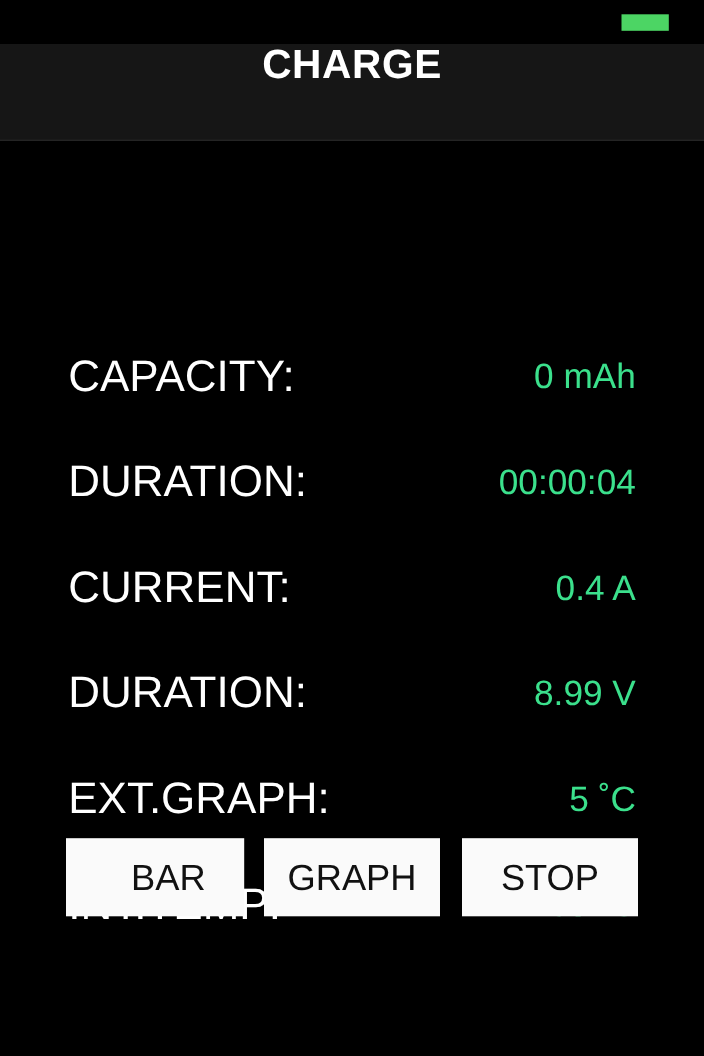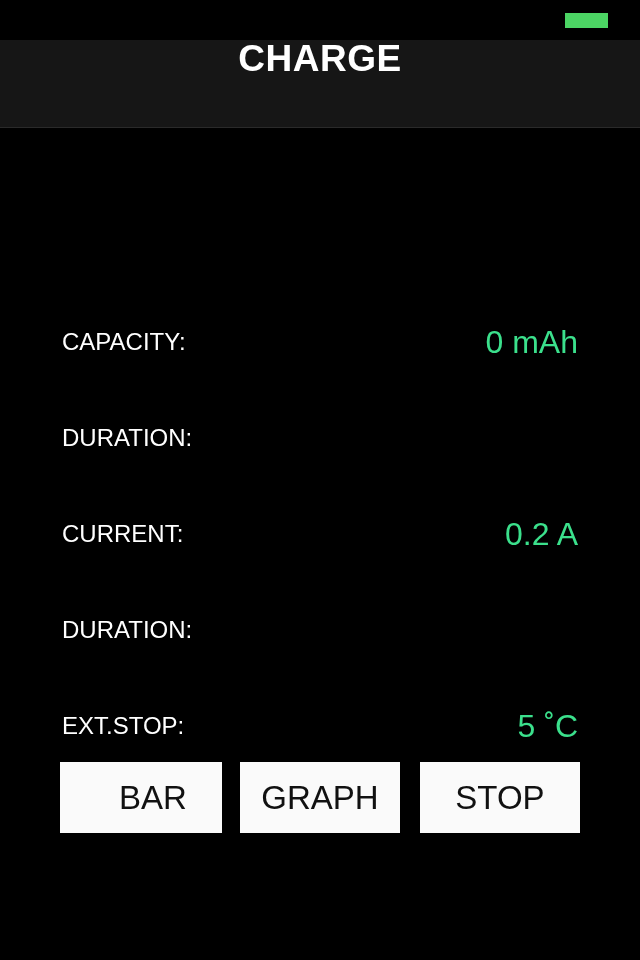--- a/index.html
+++ b/index.html
@@ -80,21 +80,21 @@
   }
   .readout-row.r0 { top: 191px; }
   .readout-row.r1 { top: 287px; }
   .readout-row.r2 { top: 383px; }
   .readout-row.r3 { top: 479px; }
   .readout-row.r4 { top: 575px; }
   .readout-row.r5 { top: 671px; }
 
   .readout-label {
     color: #ffffff;
-    font-size: 24px;
+    font-size: 40px;
     font-weight: normal;
     line-height: 44px;
     white-space: nowrap;
   }
   .readout-value {
     color: #3BE08C;
     font-size: 32px;
     font-weight: normal;
     line-height: 44px;
     white-space: nowrap;
@@ -144,33 +144,35 @@
 
   <div class="readouts">
 
     <div class="readout-row r0">
       <span class="readout-label">CAPACITY:</span>
       <span class="readout-value">0 mAh</span>
     </div>
 
     <div class="readout-row r1">
       <span class="readout-label">DURATION:</span>
+      <span class="readout-value">00:00:04</span>
     </div>
 
     <div class="readout-row r2">
       <span class="readout-label">CURRENT:</span>
-      <span class="readout-value">0.2 A</span>
+      <span class="readout-value">0.4 A</span>
     </div>
 
     <div class="readout-row r3">
       <span class="readout-label">DURATION:</span>
+      <span class="readout-value">8.99 V</span>
     </div>
 
     <div class="readout-row r4">
-      <span class="readout-label">EXT.STOP:</span>
+      <span class="readout-label">EXT.GRAPH:</span>
       <span class="readout-value">5 ˚C</span>
     </div>
 
     <div class="readout-row r5">
       <span class="readout-label">INT.TEMP:</span>
       <span class="readout-value">39 ˚C</span>
     </div>
 
   </div>
 

